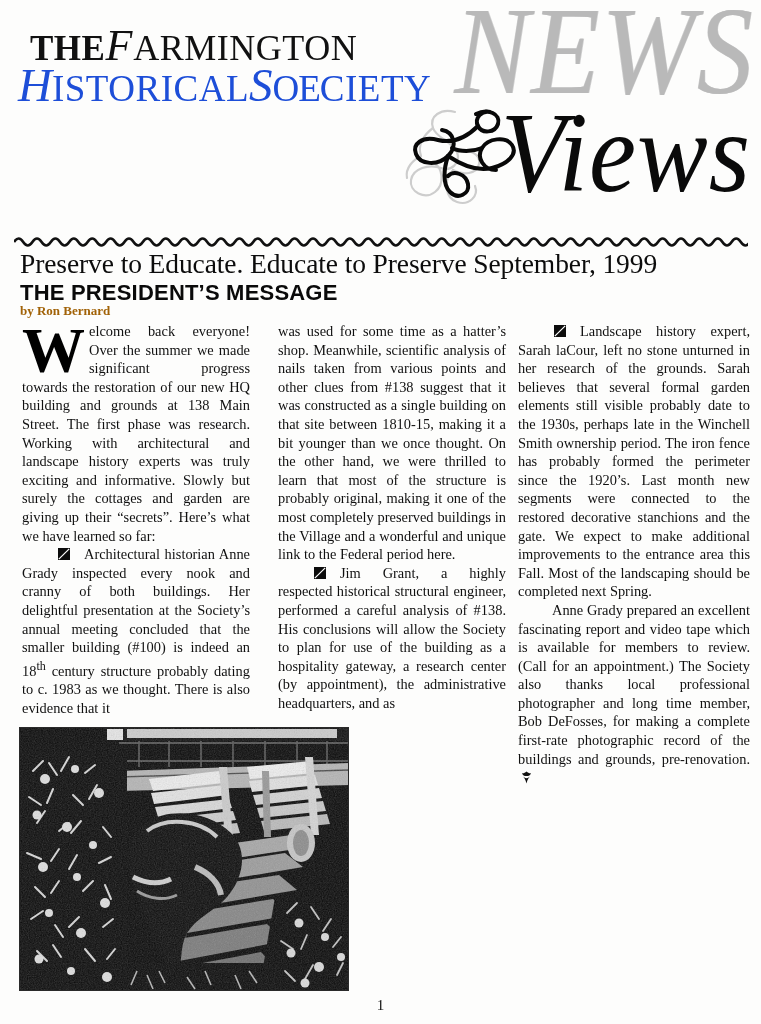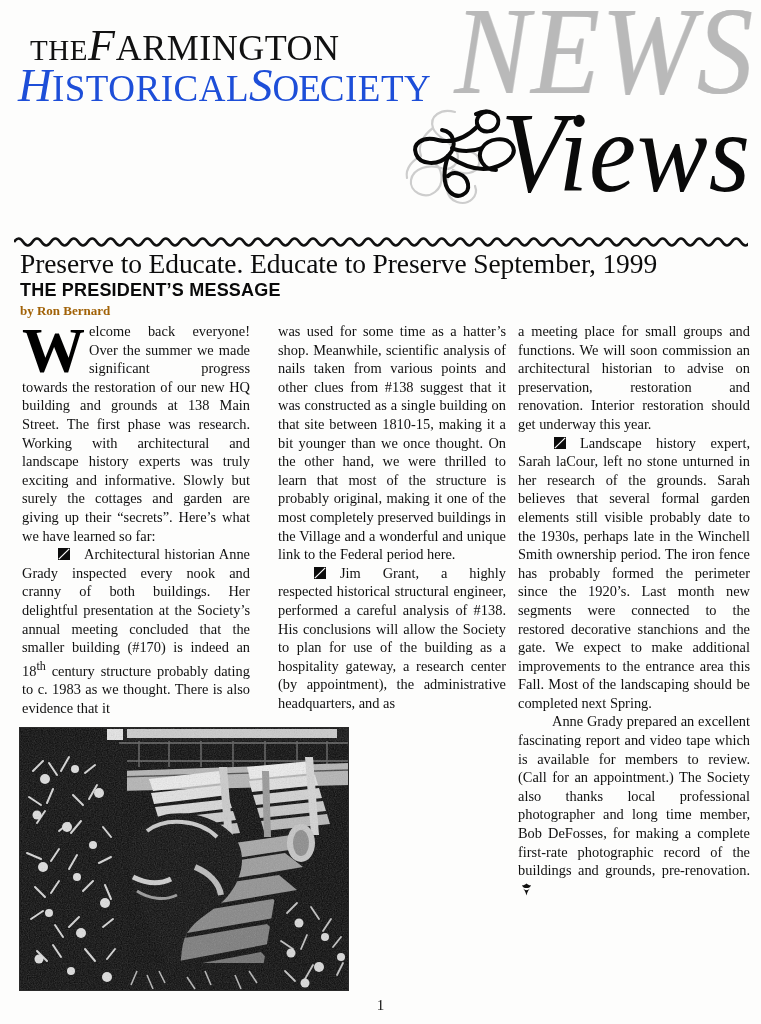--- a/index.html
+++ b/index.html
@@ -44,22 +44,23 @@
   }
   .mh-the-farmington {
     position: absolute;
     left: 30px;
     top: 20px;
     font-family: "Liberation Serif", serif;
     white-space: nowrap;
     color: #111;
   }
   .mh-the-farmington .sm {
-    font-size: 29px;
+    font-size: 35px;
     letter-spacing: 0.5px;
+    font-weight: bold;
   }
   .mh-the-farmington .cap {
     font-size: 44px;
     font-style: italic;
     padding-right: 1px;
   }
   .mh-the-farmington .big {
     font-size: 36px;
     letter-spacing: 0.5px;
     margin-top: 6px;
@@ -137,21 +138,21 @@
     color: #0c0c0c;
     letter-spacing: -0.1px;
     white-space: nowrap;
   }
   .section-title {
     position: absolute;
     left: 20px;
     top: 280px;
     font-family: "Liberation Sans", sans-serif;
     font-weight: bold;
-    font-size: 18px;
+    font-size: 22px;
     letter-spacing: 0.2px;
     color: #0a0a0a;
   }
   .byline {
     position: absolute;
     left: 20px;
     top: 303px;
     font-family: "Liberation Serif", serif;
     font-weight: bold;
     font-size: 13px;
@@ -283,36 +284,35 @@
   <div class="byline">by Ron Bernard</div>
 
   <div class="col" id="col1">
     <p>
       <span class="dropcap">W</span><span>elcome back everyone! Over the summer we made significant progress towards the restoration of our new HQ building and grounds at 138 Main Street. The first phase was research. Working with architectural and landscape history experts was truly exciting and informative. Slowly but surely the cottages and garden are giving up their “secrets”. Here’s what we have learned so far:</span>
     </p>
     <p class="indent">
       <svg class="sqbullet" viewBox="0 0 12 12">
         <rect x="0" y="0" width="12" height="12" fill="#0c0c0c"></rect>
         <path d="M0.8 11.2 L11.2 0.8" stroke="#ffffff" stroke-width="1.2"></path>
-      </svg><span>Architectural historian Anne Grady inspected every nook and cranny of both buildings. Her delightful presentation at the Society’s annual meeting concluded that the smaller building (#170) is indeed an 18</span><sup>th</sup><span> century structure probably dating to c. 1983 as we thought. There is also evidence that it</span>
+      </svg><span>Architectural historian Anne Grady inspected every nook and cranny of both buildings. Her delightful presentation at the Society’s annual meeting concluded that the smaller building (#100) is indeed an 18</span><sup>th</sup><span> century structure probably dating to c. 1983 as we thought. There is also evidence that it</span>
     </p>
   </div>
 
   <div class="col" id="col2">
     <p>was used for some time as a hatter’s shop. Meanwhile, scientific analysis of nails taken from various points and other clues from #138 suggest that it was constructed as a single building on that site between 1810-15, making it a bit younger than we once thought. On the other hand, we were thrilled to learn that most of the structure is probably original, making it one of the most completely preserved buildings in the Village and a wonderful and unique link to the Federal period here.</p>
     <p class="indent">
       <svg class="sqbullet" viewBox="0 0 12 12">
         <rect x="0" y="0" width="12" height="12" fill="#0c0c0c"></rect>
         <path d="M0.8 11.2 L11.2 0.8" stroke="#ffffff" stroke-width="1.2"></path>
       </svg><span>Jim Grant, a highly respected historical structural engineer, performed a careful analysis of #138. His conclusions will allow the Society to plan for use of the building as a hospitality gateway, a research center (by appointment), the administrative headquarters, and as</span>
     </p>
   </div>
 
   <div class="col" id="col3">
-    <p>a meeting place for small groups and functions. We will soon commission an architectural historian to advise on preservation, restoration and renovation. Interior restoration should get underway this year.</p>
     <p class="indent">
       <svg class="sqbullet" viewBox="0 0 12 12">
         <rect x="0" y="0" width="12" height="12" fill="#0c0c0c"></rect>
         <path d="M0.8 11.2 L11.2 0.8" stroke="#ffffff" stroke-width="1.2"></path>
       </svg><span>Landscape history expert, Sarah laCour, left no stone unturned in her research of the grounds. Sarah believes that several formal garden elements still visible probably date to the 1930s, perhaps late in the Winchell Smith ownership period. The iron fence has probably formed the perimeter since the 1920’s. Last month new segments were connected to the restored decorative stanchions and the gate. We expect to make additional improvements to the entrance area this Fall. Most of the landscaping should be completed next Spring.</span>
     </p>
     <p class="indent">
       <span>Anne Grady prepared an excellent fascinating report and video tape which is available for members to review. (Call for an appointment.) The Society also thanks local professional photographer and long time member, Bob DeFosses, for making a complete first-rate photographic record of the buildings and grounds, pre-renovation.</span><svg class="endmark" viewBox="0 0 11 13">
         <path d="M5.5 0.5 C4 2, 2.2 2.6, 1 2.2 C1.6 4.2, 3.3 5, 5.5 5 C7.7 5, 9.4 4.2, 10 2.2 C8.8 2.6, 7 2, 5.5 0.5 Z" fill="#111"></path>
         <path d="M1.6 4.6 C2.6 6.4, 4.1 7.2, 5.5 7.2 C6.9 7.2, 8.4 6.4, 9.4 4.6 C8.2 6.8, 6.6 8, 5.5 12.6 C4.4 8, 2.8 6.8, 1.6 4.6 Z" fill="#111"></path>

